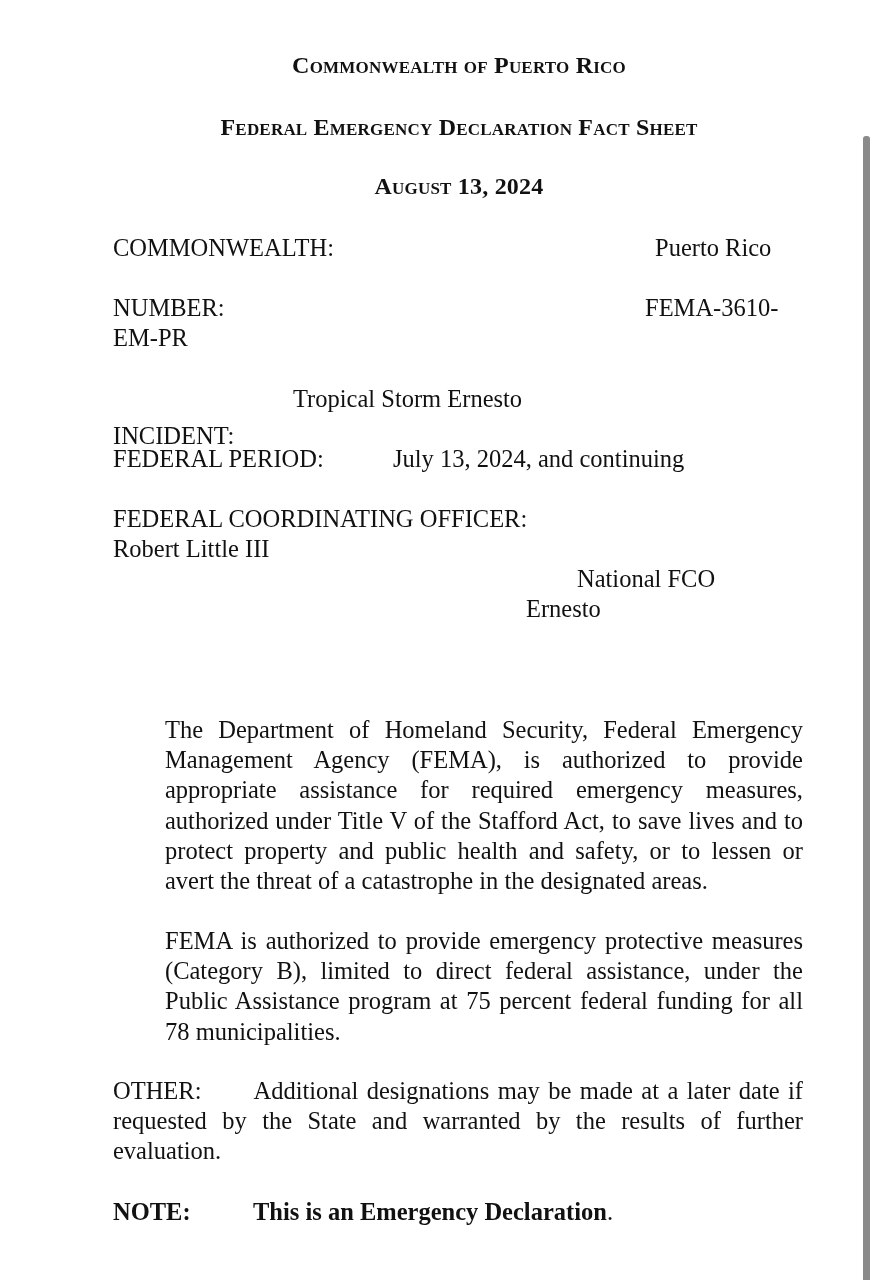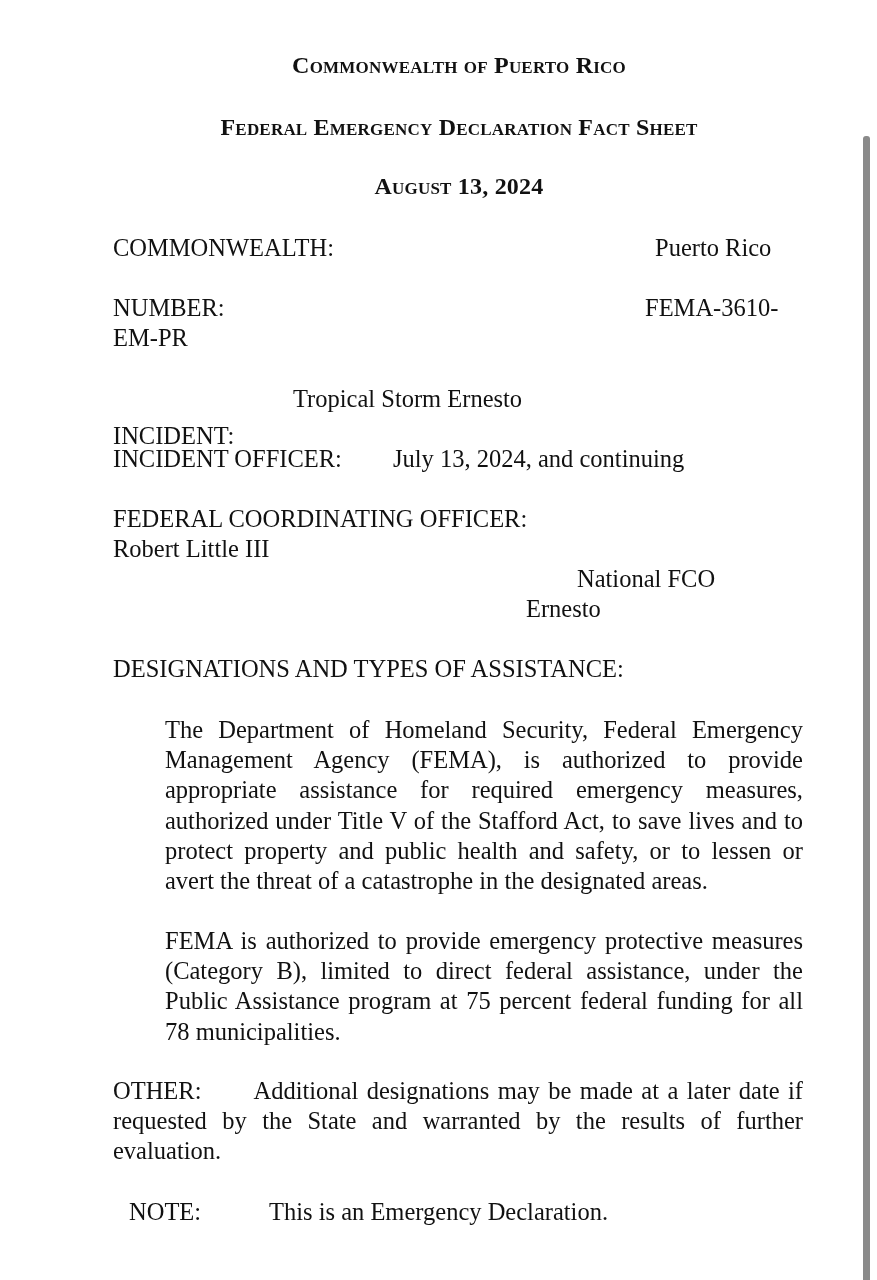--- a/index.html
+++ b/index.html
@@ -47,21 +47,21 @@
       white-space: normal;
     }
     .other {
       position: absolute;
       left: 113px;
       width: 690px;
       font-size: 24.5px;
       line-height: 30.2px;
       text-align: justify;
     }
-    .bold { font-weight: normal; margin-left: 16px; }
+    .bold { font-weight: bold; }
     .scrollbar {
       position: absolute;
       left: 863px;
       top: 136px;
       width: 7px;
       height: 1144px;
       background: #8a8a8a;
       border-radius: 3px 3px 0 0;
     }
   </style>
@@ -77,29 +77,28 @@
   <div class="abs t" style="left:113px; top:233px;">COMMONWEALTH:</div>
   <div class="abs t" style="left:655px; top:233px;">Puerto Rico</div>
 
   <div class="abs t" style="left:113px; top:293px;">NUMBER:</div>
   <div class="abs t" style="left:645px; top:293px;">FEMA-3610-</div>
   <div class="abs t" style="left:113px; top:323px;">EM-PR</div>
 
   <div class="abs t" style="left:113px; top:384px;margin-top:37px;">INCIDENT:</div>
   <div class="abs t" style="left:293px; top:384px;">Tropical Storm Ernesto</div>
 
-  <div class="abs t" style="left:113px; top:444px;">INCIDENT OFFICER:</div>
+  <div class="abs t" style="left:113px; top:444px;">FEDERAL PERIOD:</div>
   <div class="abs t" style="left:393px; top:444px;">July 13, 2024, and continuing</div>
 
   <div class="abs t" style="left:113px; top:504px;">FEDERAL COORDINATING OFFICER:</div>
   <div class="abs t" style="left:113px; top:534px;">Robert Little III</div>
   <div class="abs t" style="left:577px; top:564px;">National FCO</div>
   <div class="abs t" style="left:526px; top:594px;">Ernesto</div>
 
-  <div class="abs t" style="left:113px; top:654px;">DESIGNATIONS AND TYPES OF ASSISTANCE:</div>
 
   <div class="para" style="top:715px;font-family:Liberation Serif, serif;">The Department of Homeland Security, Federal Emergency Management Agency (FEMA), is authorized to provide appropriate assistance for required emergency measures, authorized under Title V of the Stafford Act, to save lives and to protect property and public health and safety, or to lessen or avert the threat of a catastrophe in the designated areas.</div>
   <div class="para" style="top:926px;">FEMA is authorized to provide emergency protective measures (Category B), limited to direct federal assistance, under the Public Assistance program at 75 percent federal funding for all 78 municipalities.</div>
 
   <div class="other" style="top:1076px;">
     <span>OTHER:</span><span style="display:inline-block; width:52px;"></span><span>Additional designations may be made at a later date if requested by the State and warranted by the results of further evaluation.</span>
   </div>
 
   <div class="abs t bold" style="left:113px; top:1197px;">NOTE:</div>
   <div class="abs t" style="left:253px; top:1197px;"><span class="bold">This is an Emergency Declaration</span><span>.</span></div>

